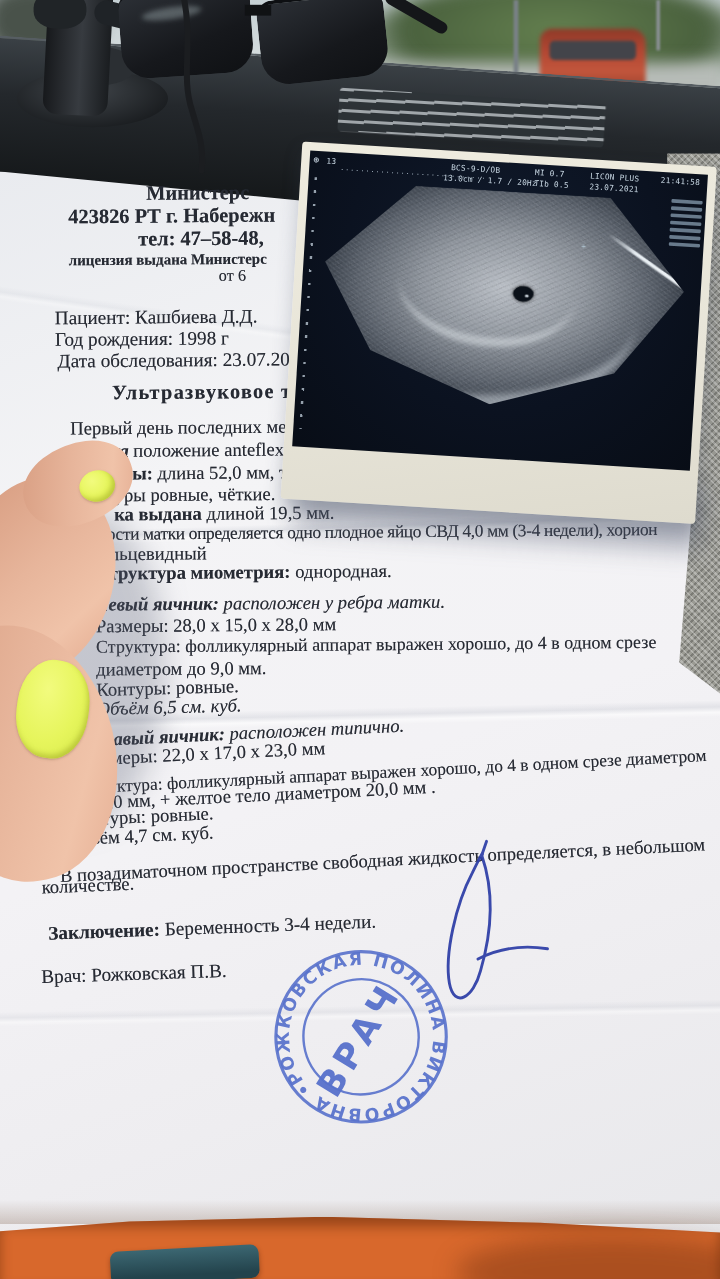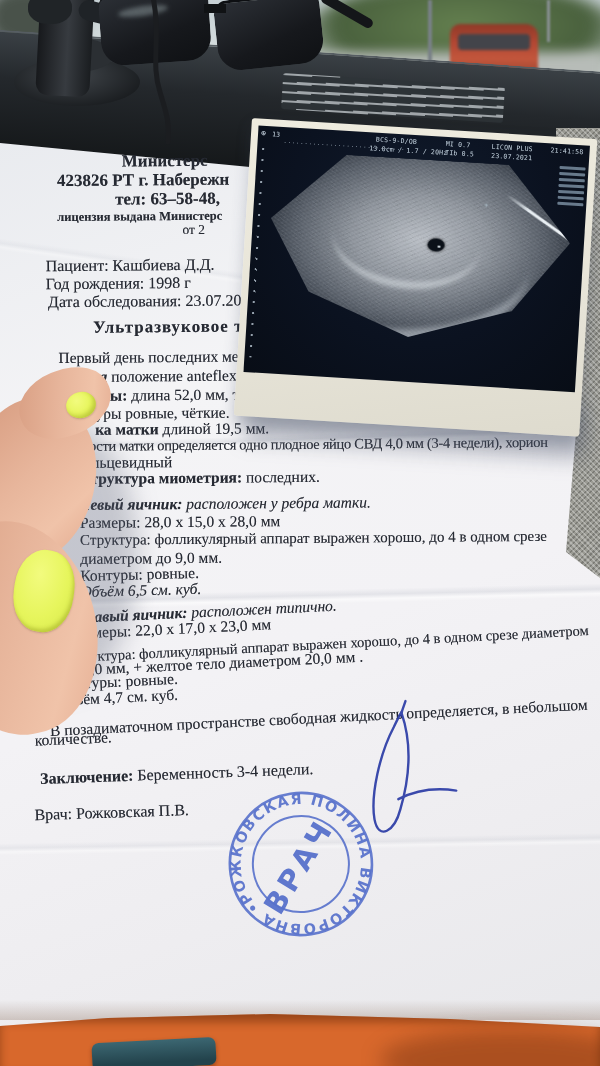--- a/index.html
+++ b/index.html
@@ -174,38 +174,38 @@
   <div class="abs paper">
     <div class="crease c4"></div>
     <div class="crease c1"></div>
     <div class="crease c2"></div>
     <div class="crease c3"></div>
   </div>
 
   <div class="abs doc-layer">
     <div class="line hdr" style="left:125px;top:150px;">Министерс</div>
     <div class="line hdr" style="left:60px;top:169px;">423826 РТ г. Набережн</div>
-    <div class="line hdr" style="left:118px;top:188px;">тел: 63–58-48,</div>
+    <div class="line hdr" style="left:118px;top:188px;">тел: 47–58-48,</div>
     <div class="line small-hdr" style="left:60px;top:208px;">лицензия выдана Министерс</div>
-    <div class="line" style="left:185px;top:221px;font-size:13.5px;">от 2</div>
+    <div class="line" style="left:185px;top:221px;font-size:13.5px;">от 6</div>
 
     <div class="line" style="left:48px;top:255px;font-size:16px;">Пациент: Кашбиева Д.Д.</div>
     <div class="line" style="left:48px;top:273px;font-size:16px;">Год рождения: 1998 г</div>
     <div class="line" style="left:50px;top:291px;font-size:16px;">Дата  обследования: 23.07.2021 г</div>
 
     <div class="line hdr" style="left:95px;top:316px;letter-spacing:1px;">Ультразвуковое  тран</div>
 
     <div class="line" style="left:60px;top:347px;">Первый день последних месячных: 21</div>
     <div class="line" style="left:60px;top:366px;"><span class="b i">Матка</span><span>  положение  anteflexio – versio</span></div>
     <div class="line" style="left:62px;top:385px;"><span class="b">Размеры:</span><span> длина 52,0  мм, толщина   4</span></div>
     <div class="line" style="left:90px;top:403px;">туры  ровные, чёткие.</div>
-    <div class="line" style="left:96px;top:419px;"><span class="b">ка матки</span><span> длиной  19,5 мм.</span></div>
+    <div class="line" style="left:96px;top:419px;"><span class="b">ка выдана</span><span> длиной  19,5 мм.</span></div>
     <div class="line" style="left:76px;top:436px;font-size:14.5px;letter-spacing:-0.3px;">олости матки определяется одно плодное яйцо СВД 4,0 мм (3-4 недели), хорион</div>
     <div class="line" style="left:78px;top:452px;">кольцевидный</div>
-    <div class="line" style="left:80px;top:468px;"><span class="b">Структура миометрия:</span><span> последних.</span></div>
+    <div class="line" style="left:80px;top:468px;"><span class="b">Структура миометрия:</span><span> однородная.</span></div>
 
     <div class="line" style="left:80px;top:494px;"><span class="b i">Левый   яичник:</span><span class="i"> расположен у ребра матки.</span></div>
     <div class="line" style="left:80px;top:512px;">Размеры:  28,0 х 15,0 х 28,0 мм</div>
     <div class="line" style="left:80px;top:530px;font-size:15px;">Структура:  фолликулярный аппарат выражен хорошо, до 4 в одном срезе</div>
     <div class="line" style="left:80px;top:548px;">диаметром до  9,0 мм.</div>
     <div class="line" style="left:80px;top:564px;transform:rotate(-1deg);">Контуры: ровные.</div>
     <div class="line i" style="left:80px;top:580px;transform:rotate(-1deg);">Объём  6,5  см. куб.</div>
 
     <div class="line" style="left:74px;top:602px;transform:rotate(-2.2deg);"><span class="b i">Правый   яичник:</span><span class="i"> расположен типично.</span></div>
     <div class="line" style="left:70px;top:619px;transform:rotate(-2.2deg);">Размеры:  22,0 х 17,0 х 23,0 мм</div>

